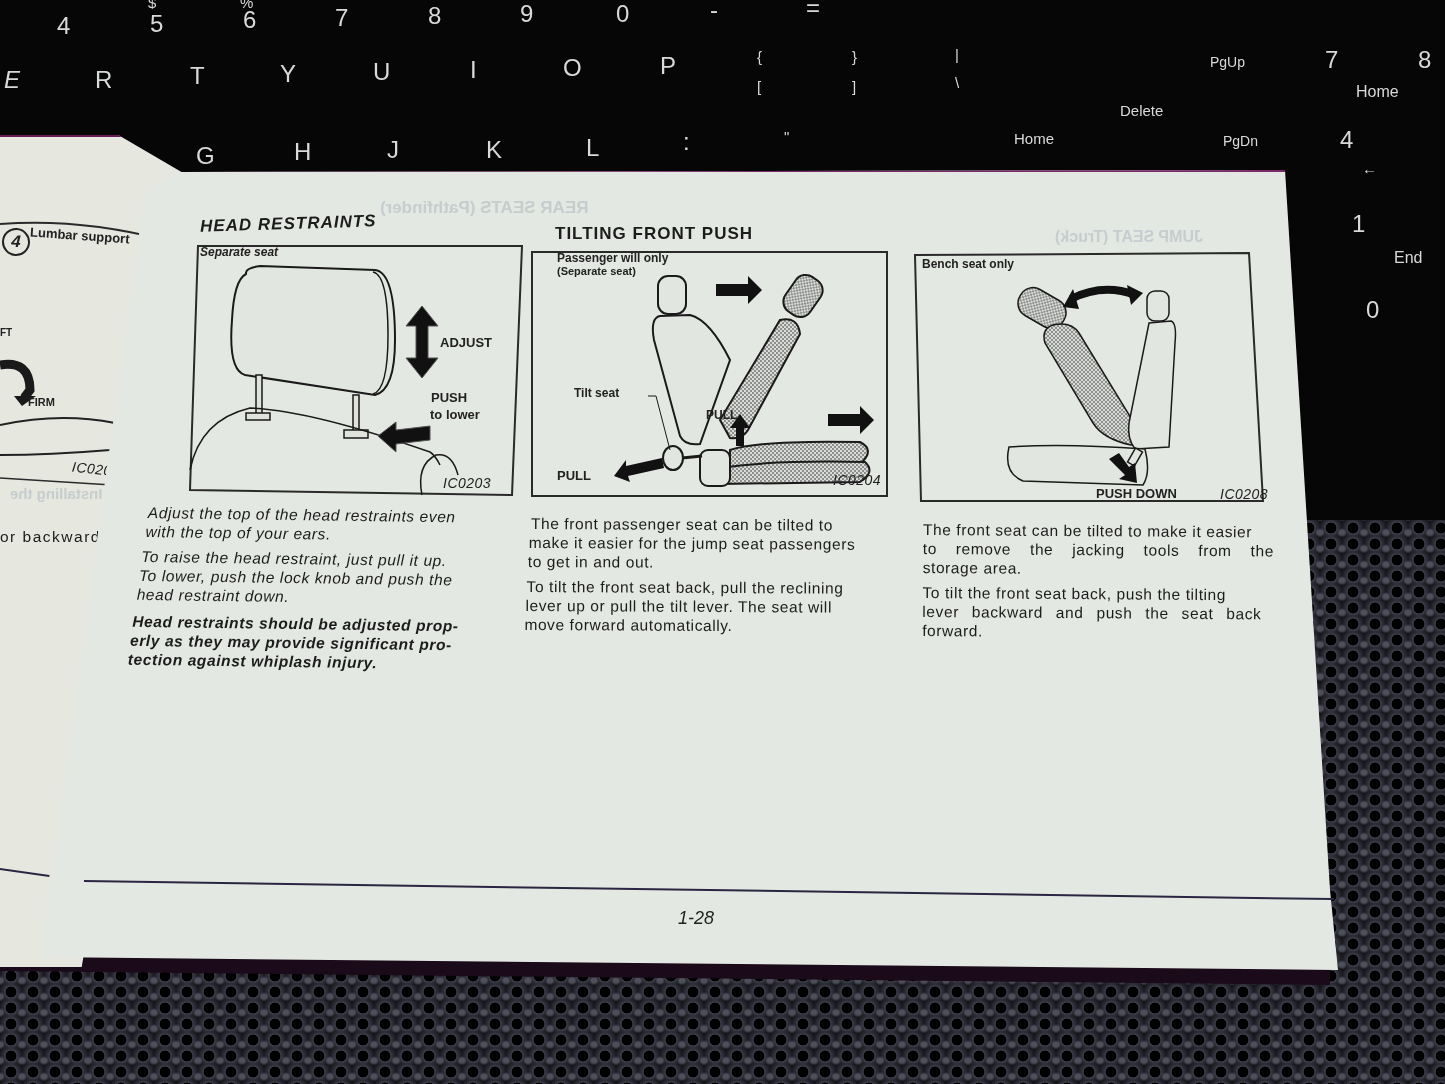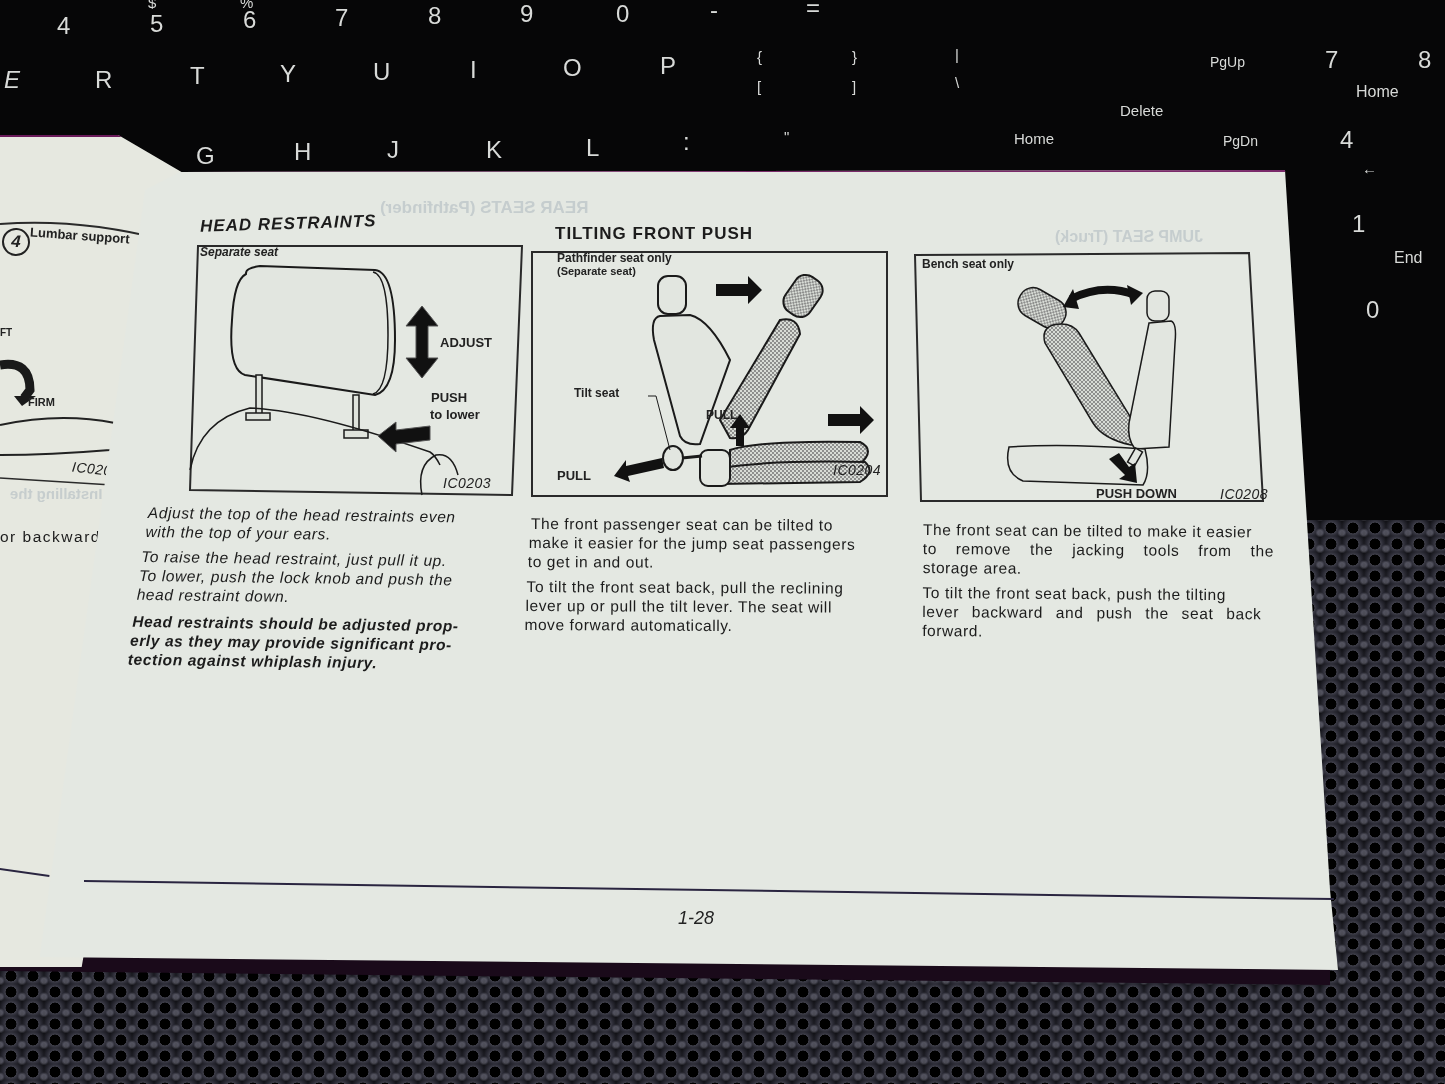--- a/index.html
+++ b/index.html
@@ -193,26 +193,26 @@
 
       <ellipse cx="143" cy="208" rx="10" ry="12" fill="#e2e6e0" stroke="#1a1a1a" stroke-width="2"></ellipse>
       <line x1="152" y1="208" x2="172" y2="206" stroke="#1a1a1a" stroke-width="3"></line>
       <path d="M118 146 L126 146 L140 200" fill="none" stroke="#1a1a1a" stroke-width="1"></path>
 
       <polygon points="186,34 218,34 218,26 232,40 218,54 218,46 186,46" fill="#111"></polygon>
       <polygon points="298,164 330,164 330,156 344,170 330,184 330,176 298,176" fill="#111"></polygon>
       <polygon points="206,196 206,178 200,178 210,164 220,178 214,178 214,196" fill="#111"></polygon>
       <polygon points="132,208 96,216 96,210 84,226 100,232 98,226 134,218" fill="#111"></polygon>
     </svg>
-    <span class="lbl" style="left:557px;top:251px;font-size:12px">Pathfinder seat only</span>
+    <span class="lbl" style="left:557px;top:251px;font-size:12px">Passenger will only</span>
     <span class="lbl" style="left:557px;top:265px;font-size:11px">(Separate seat)</span>
     <span class="lbl" style="left:574px;top:386px;font-size:12px">Tilt seat</span>
     <span class="lbl" style="left:706px;top:408px;font-size:12px">PULL</span>
     <span class="lbl" style="left:557px;top:468px;font-size:13px">PULL</span>
-    <span class="code" style="left:833px;top:462px">IC0204</span>
+    <span class="code" style="left:833px;top:472px">IC0204</span>
   </div>
 
   <div>
     <svg width="360" height="250" style="left:913px;top:253px">
       <polygon points="2,2 336,0 350,248 8,248" fill="none" stroke="#2a2a2a" stroke-width="2"></polygon>
 
       <rect x="104" y="40" width="50" height="30" rx="14" transform="rotate(30 129 55)" fill="url(#dots)" stroke="#1a1a1a" stroke-width="1.5"></rect>
       <path d="M140 72 Q158 68 166 80 L226 178 Q232 190 218 192 Q190 186 180 170 L132 90 Q128 76 140 72 Z" fill="url(#dots)" stroke="#1a1a1a" stroke-width="1.5"></path>
 
       <rect x="234" y="38" width="22" height="30" rx="8" fill="#e2e6e0" stroke="#1a1a1a" stroke-width="1.5"></rect>

